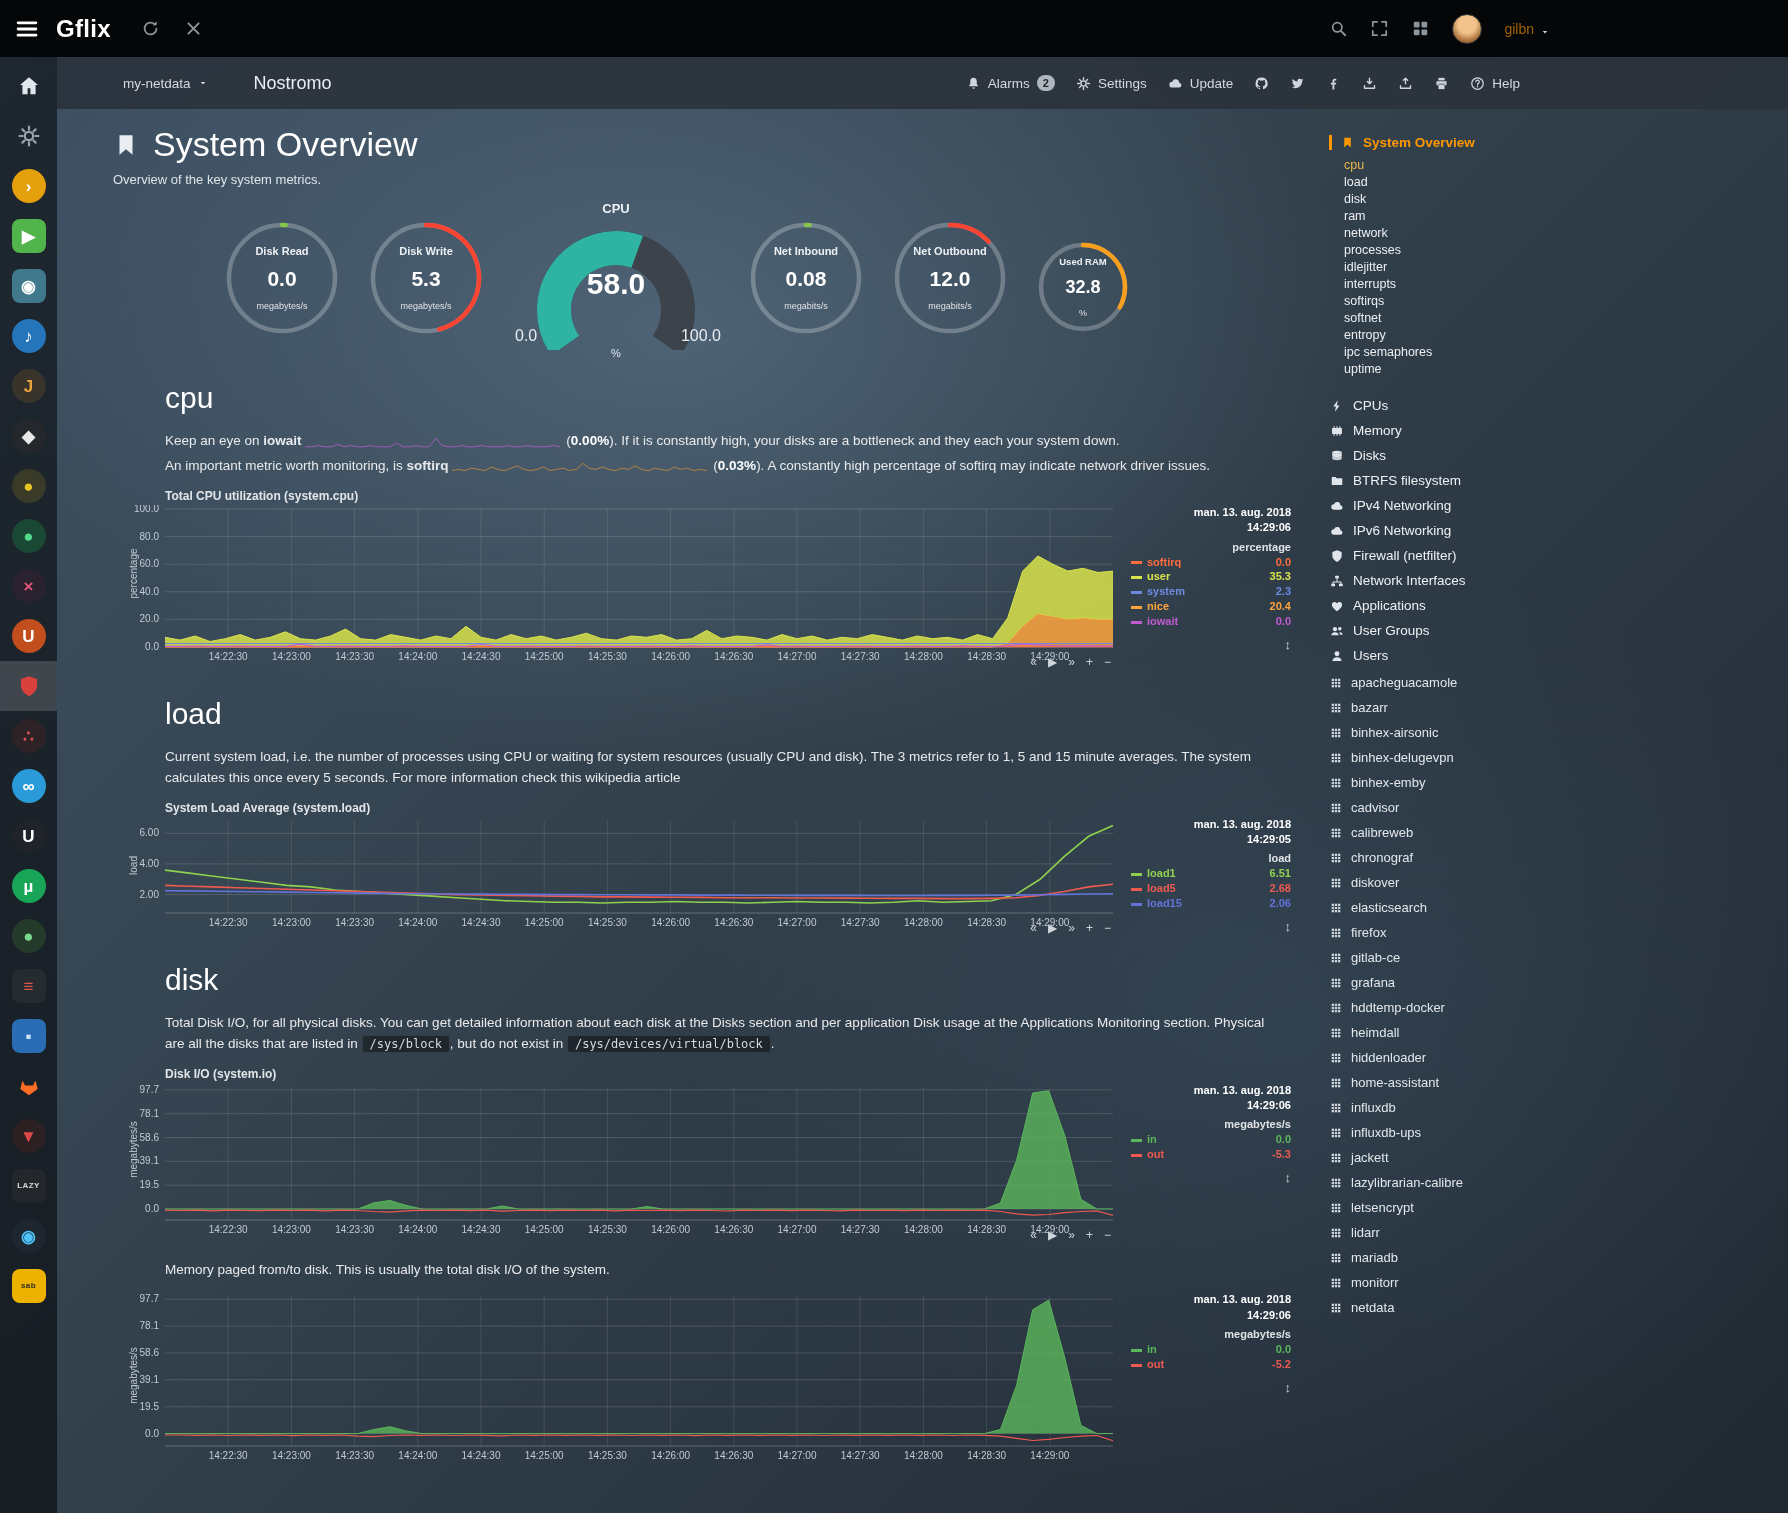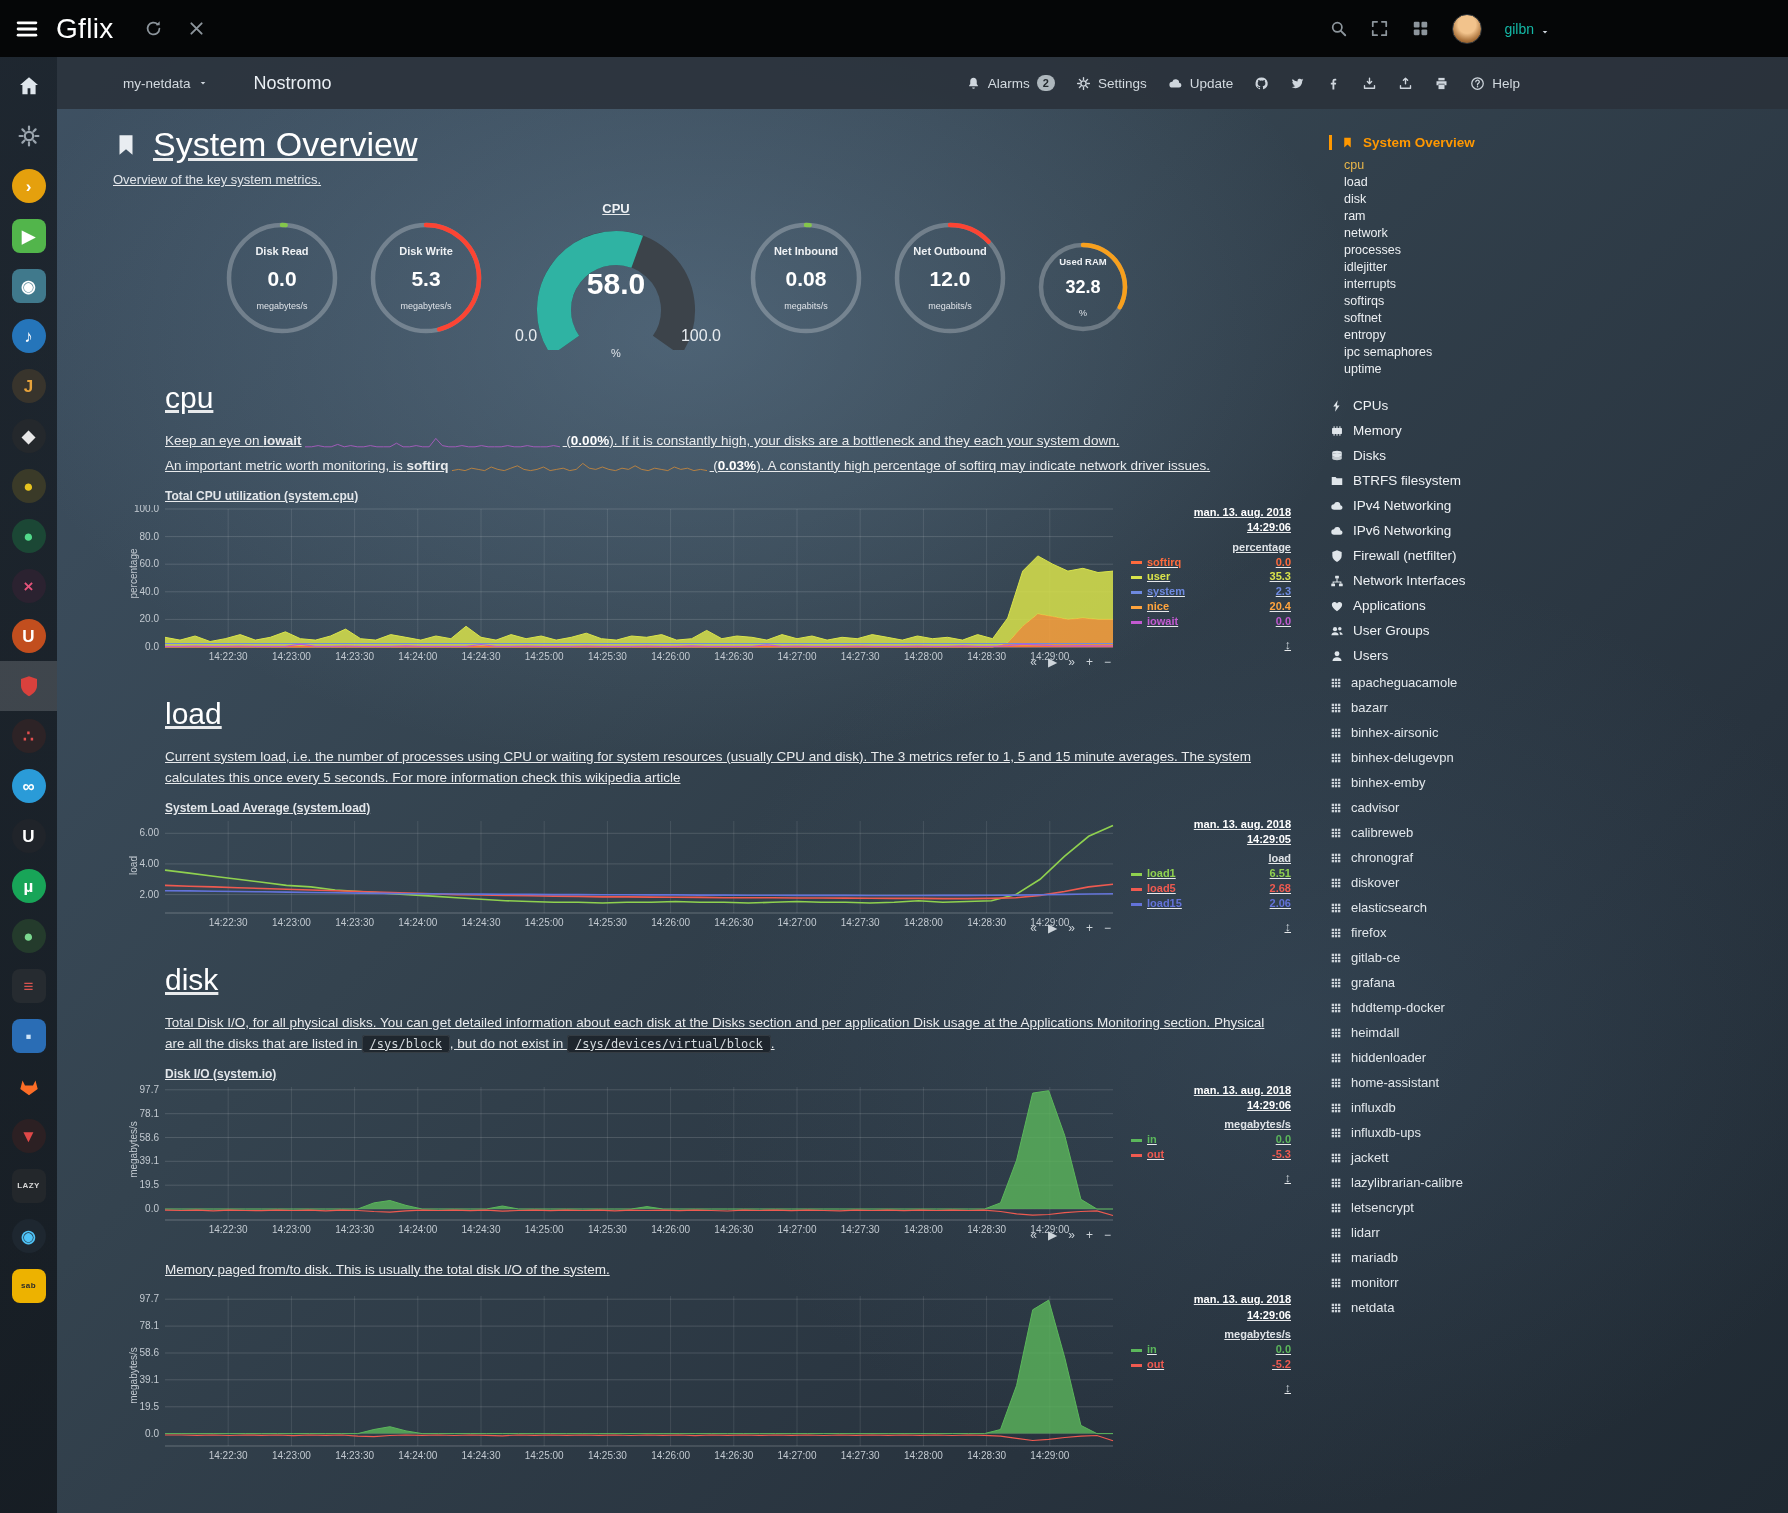--- a/index.html
+++ b/index.html
@@ -8,27 +8,27 @@
   button{font-family:inherit;background:none;border:none;color:inherit;cursor:pointer;padding:0;}
   #app{position:relative;width:1788px;height:1513px;overflow:hidden;
     background:
       radial-gradient(1100px 700px at 38% 22%, rgba(116,146,172,0.38), rgba(0,0,0,0) 62%),
       radial-gradient(1000px 800px at 72% 68%, rgba(72,98,120,0.28), rgba(0,0,0,0) 60%),
       linear-gradient(135deg,#3f5264 0%,#34434f 40%,#28333e 75%,#1f2932 100%);}
   
   .topbar{position:absolute;top:0;left:0;width:100%;height:57px;background:#050607;
     display:flex;align-items:center;z-index:6;}
   .tb-menu{width:26px;height:26px;color:#fff;margin:0 16px 0 14px;}
-  .tb-title{font-size:28px;font-weight:normal;color:#fff;margin-right:30px;letter-spacing:.3px;}
+  .tb-title{font-size:24px;font-weight:bold;color:#fff;margin-right:30px;letter-spacing:.3px;}
   .tb-ic{width:19px;height:19px;color:#8d959c;margin-right:24px;}
   .tb-right{margin-left:auto;margin-right:238px;display:flex;align-items:center;gap:22px;}
   .tb-right .tb-ic{margin:0;}
   .avatar{width:30px;height:30px;border-radius:50%;border:1px solid #30363c;
     background:radial-gradient(circle at 50% 34%,#f2c38c 0 38%,#a76f38 72%,#6d4721 100%);}
-  .tb-user{display:flex;align-items:center;gap:6px;color:#14b8a6;font-size:14px;}
+  .tb-user{display:flex;align-items:center;gap:6px;color:#a16207;font-size:14px;}
   .tb-user .caret{width:10px;height:10px;color:#cfd6dd;}
   
   .app-sidebar{position:absolute;top:57px;left:0;bottom:0;width:57px;z-index:5;
     background:linear-gradient(rgba(19,24,30,0.74),rgba(13,17,22,0.74));
     display:flex;flex-direction:column;align-items:center;padding-top:4px;}
   .sb-item{width:57px;height:50px;display:flex;align-items:center;justify-content:center;}
   .sb-item.active{background:rgba(255,255,255,0.16);}
   .sb-badge{width:34px;height:34px;display:flex;align-items:center;justify-content:center;
     font-weight:bold;font-size:17px;line-height:1;}
   .sb-badge.circle{border-radius:50%;}
@@ -41,21 +41,21 @@
   .nd-left{display:flex;align-items:center;gap:46px;padding-left:66px;}
   .nd-host{display:flex;align-items:center;gap:7px;color:#d3dae0;font-size:13.5px;}
   .nd-host .caret{width:10px;height:10px;}
   .nd-hostname{font-size:18px;color:#e9eef3;}
   .nd-right{margin-left:auto;margin-right:268px;display:flex;align-items:flex-end;gap:21px;}
   .nd-right button{display:inline-flex;align-items:center;gap:7px;color:#d3dae0;font-size:13.5px;}
   .nic{width:15px;height:15px;display:inline-flex;color:#cfd6dd;}
   .badge{background:#aeb7bd;color:#22282d;border-radius:9px;padding:0 6px;font-size:11px;
     font-weight:bold;line-height:16px;}
   
-  .nd-main{position:absolute;top:105px;left:57px;right:0;bottom:0;overflow:hidden;text-decoration:underline;}
+  .nd-main{position:absolute;top:105px;left:57px;right:0;bottom:0;overflow:hidden;}
   .page-head{padding:20px 0 0 56px;}
   .ph-row{display:flex;align-items:center;gap:14px;}
   .ph-row .bm{width:26px;height:30px;color:#e9edf1;}
   .ph-title{font-size:34px;font-weight:400;color:#fff;}
   .ph-sub{font-size:13px;color:#dfe3e8;margin-top:8px;}
   
   .gauges{display:flex;justify-content:center;align-items:center;gap:26px;width:1240px;margin-top:16px;}
   .gauge{position:relative;flex:0 0 auto;}
   .g-inner{position:absolute;inset:0;display:flex;flex-direction:column;align-items:center;
     justify-content:center;gap:10px;text-align:center;}

